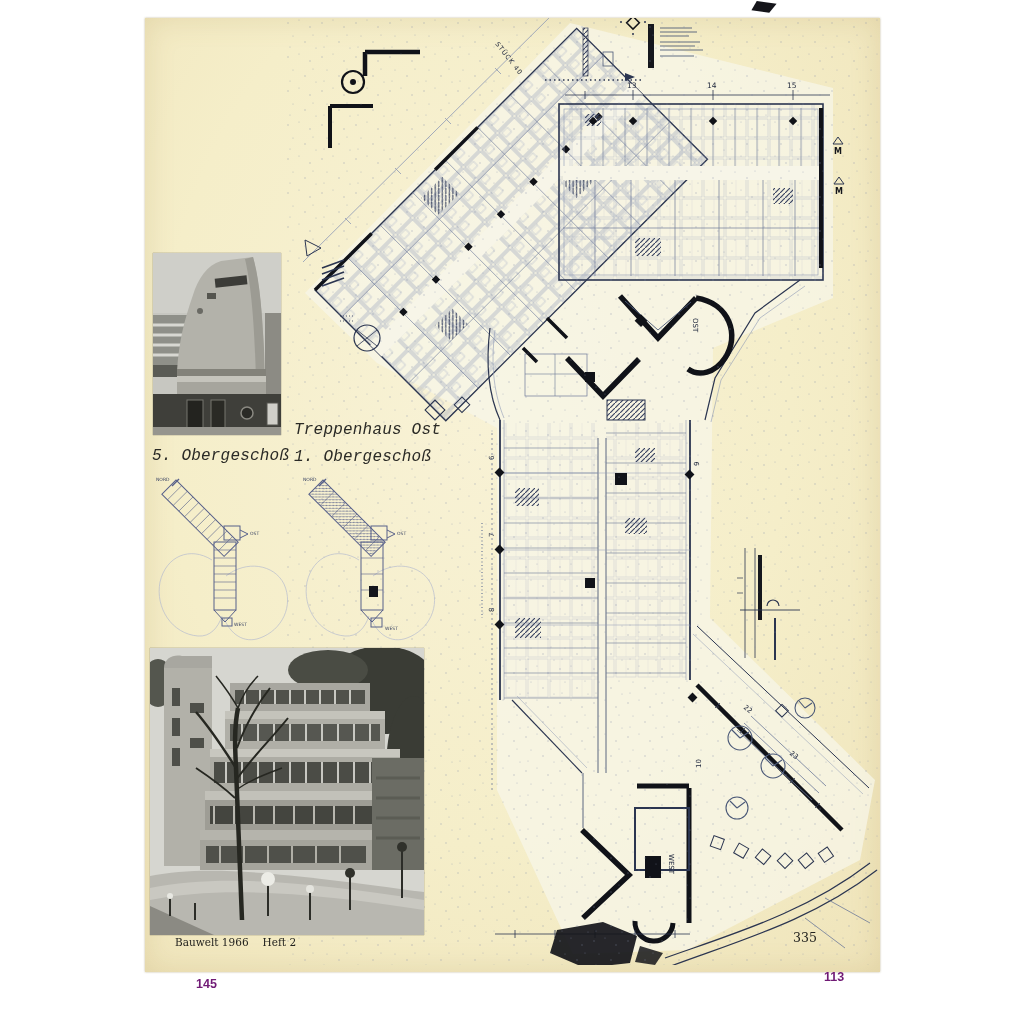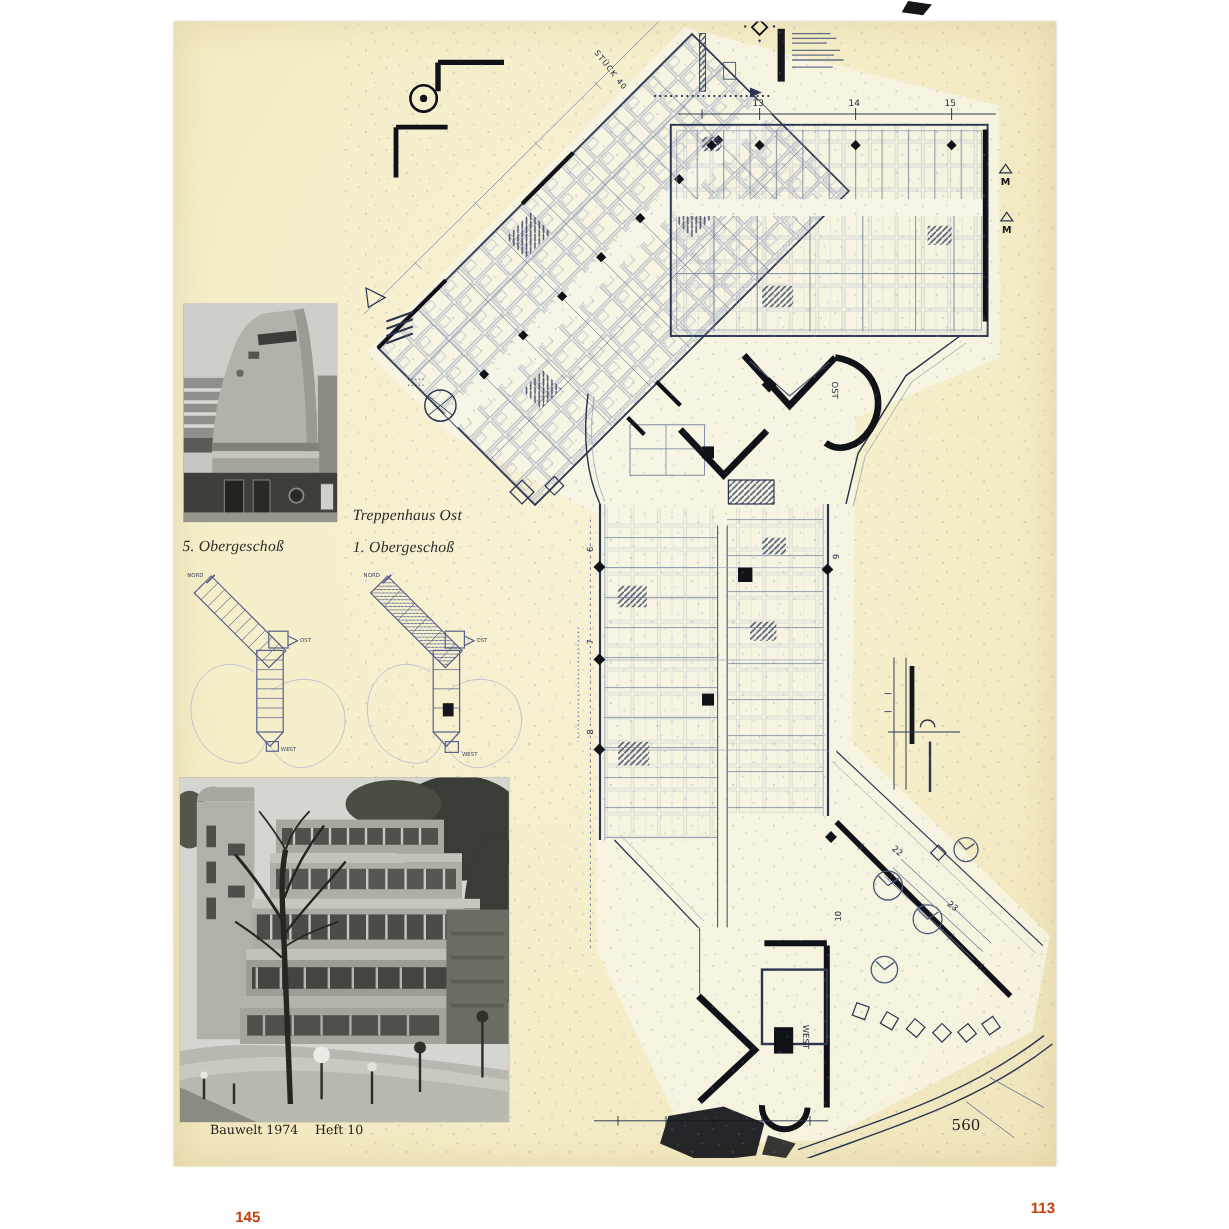--- a/index.html
+++ b/index.html
@@ -2,26 +2,26 @@
 <html><head>
 <meta charset="utf-8">
 <style>
   html,body{margin:0;padding:0;background:#fff;}
   .canvas{position:relative;width:1024px;height:1024px;background:#ffffff;overflow:hidden;
           font-family:"DejaVu Serif", serif;}
   .page{position:absolute;left:145px;top:18px;width:735px;height:954px;
         background:radial-gradient(ellipse at 45% 40%, #f8f2d6 0%, #f5eec9 55%, #efe4ba 100%);
         box-shadow:0 0 2px rgba(120,100,40,.45), inset 0 0 30px rgba(160,130,60,.18);}
   .abs{position:absolute;}
-  .caption{font-style:italic;font-size:13px;color:#2a2a26;letter-spacing:.2px;
-           font-family:Liberation Serif, serif;}
+  .caption{font-style:italic;font-size:16px;color:#2a2a26;letter-spacing:.2px;
+           font-family:Liberation Mono, monospace;}
   .footerline{font-size:10.5px;color:#22221e;font-family:"DejaVu Serif", serif;}
   .footerline .issue{margin-left:14px;}
   .pagenum-print{font-size:12.5px;color:#22221e;font-family:"DejaVu Serif", serif;}
-  .margin-num{font-size:12.5px;font-weight:bold;color:#c2410c;font-family:"Liberation Sans", sans-serif;margin-top:30px;}
+  .margin-num{font-size:12.5px;font-weight:bold;color:#701a75;font-family:"Liberation Sans", sans-serif;}
   svg text{font-family:"DejaVu Sans", sans-serif;}
   .photo{background:#c9c9c3;box-shadow:0 0 1px rgba(0,0,0,.6);}
 </style>
 </head>
 <body>
 
 <div class="canvas">
 
   <svg class="abs" style="left:750px;top:0" width="40" height="20">
     <polygon points="6,2 26,2 20,12 2,12" fill="#15151a" transform="rotate(8 14 7)"></polygon>
@@ -383,21 +383,21 @@
         <path d="M86,120 C70,95 60,80 46,64" stroke-width="2.5"></path>
         <path d="M86,132 C105,106 122,90 138,70" stroke-width="2"></path>
         <path d="M85,150 C70,136 58,128 46,120" stroke-width="1.8"></path>
         <path d="M87,100 C95,78 106,58 120,40" stroke-width="2"></path>
         <path d="M86,142 C100,132 116,126 132,120" stroke-width="1.5"></path>
         <path d="M88,60 C92,48 98,38 108,28 M88,60 C80,46 74,38 66,28" stroke-width="1.5"></path>
       </g>
     </svg>
 
     <div class="abs footerline" style="left:30px;top:918px">
-      <span>Bauwelt 1974</span><span class="issue">Heft 10</span>
+      <span>Bauwelt 1966</span><span class="issue">Heft 2</span>
     </div>
 
-    <div class="abs pagenum-print" style="left:648px;top:912px">560</div>
+    <div class="abs pagenum-print" style="left:648px;top:912px">335</div>
   </div>
 
   <div class="abs margin-num" style="left:196px;top:977px">145</div>
-  <div class="abs margin-num" style="left:859px;top:970px">113</div>
+  <div class="abs margin-num" style="left:824px;top:970px">113</div>
 </div>
 
 </body></html>

